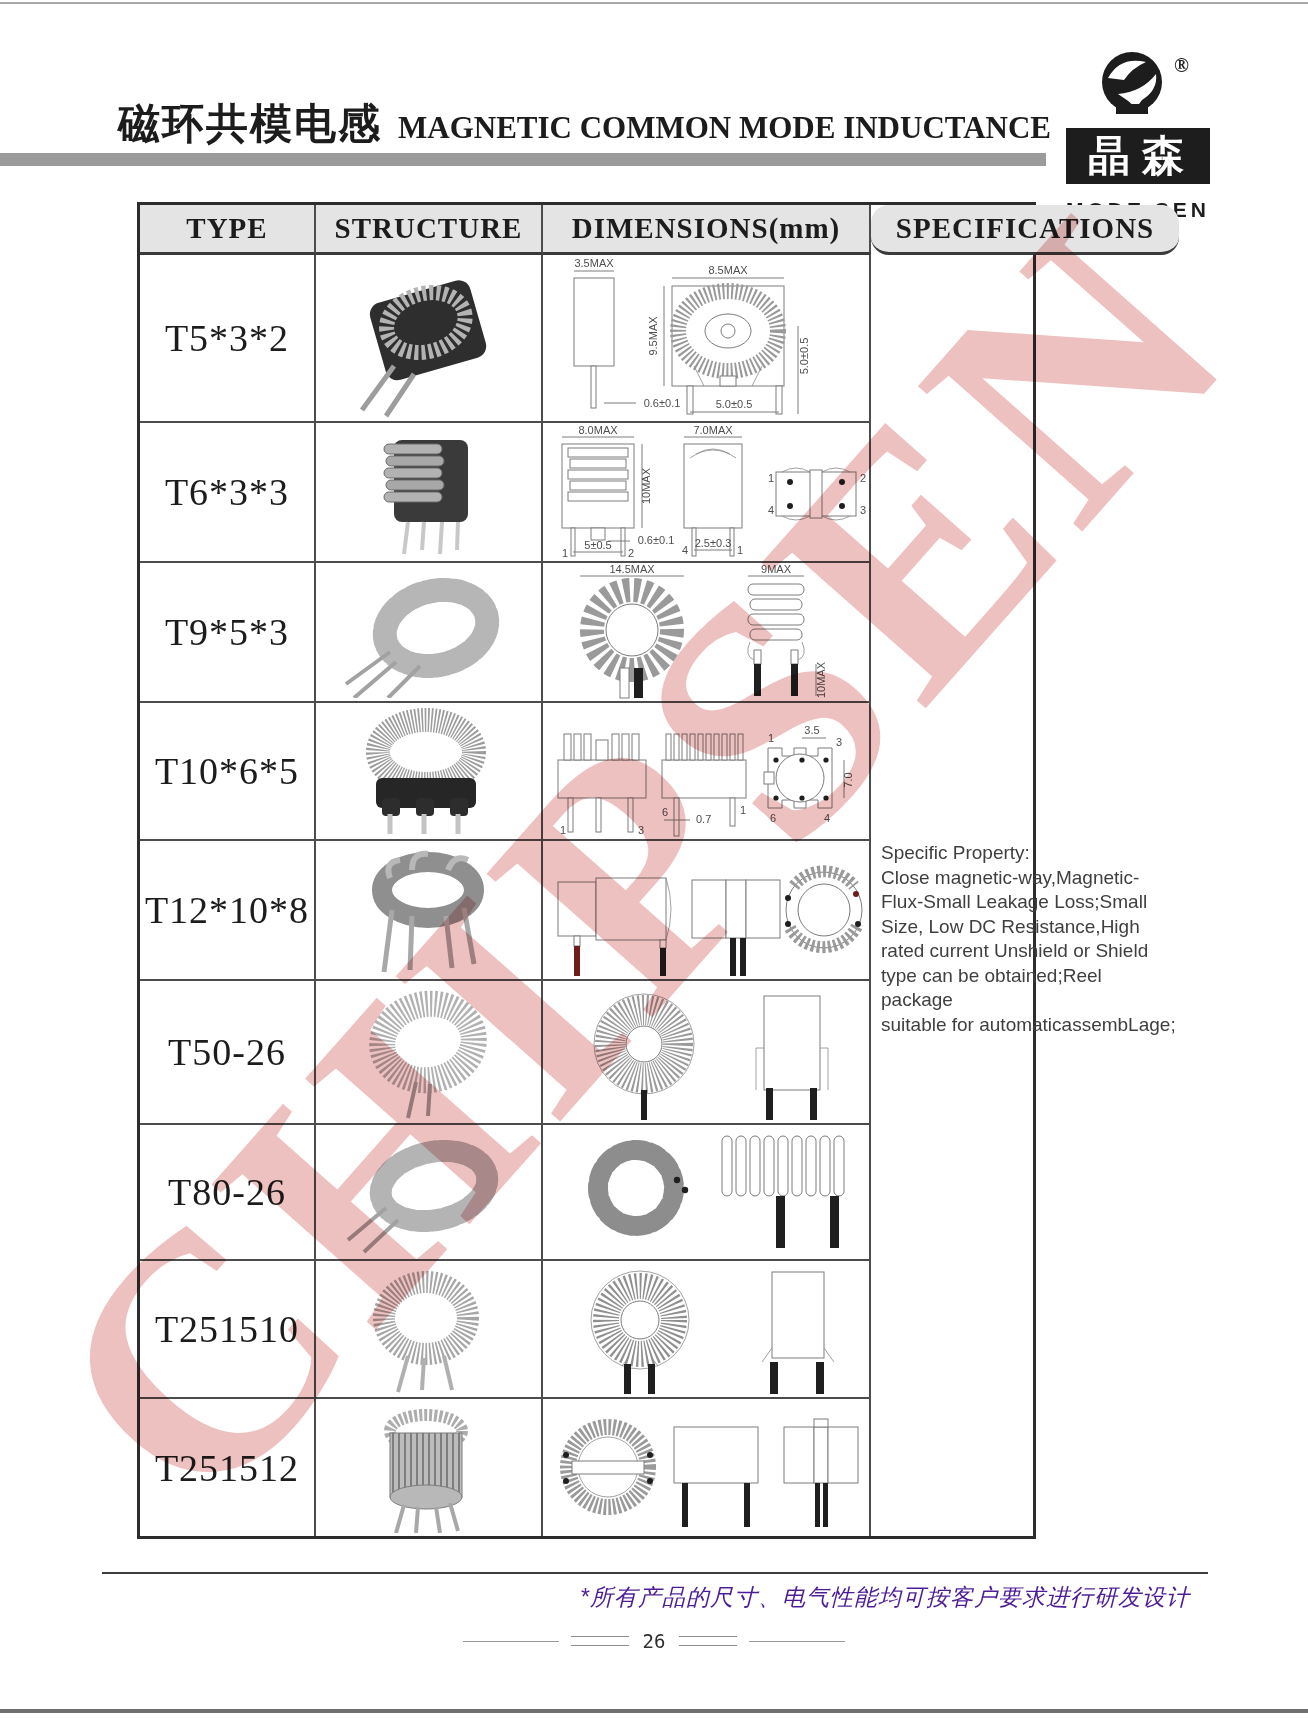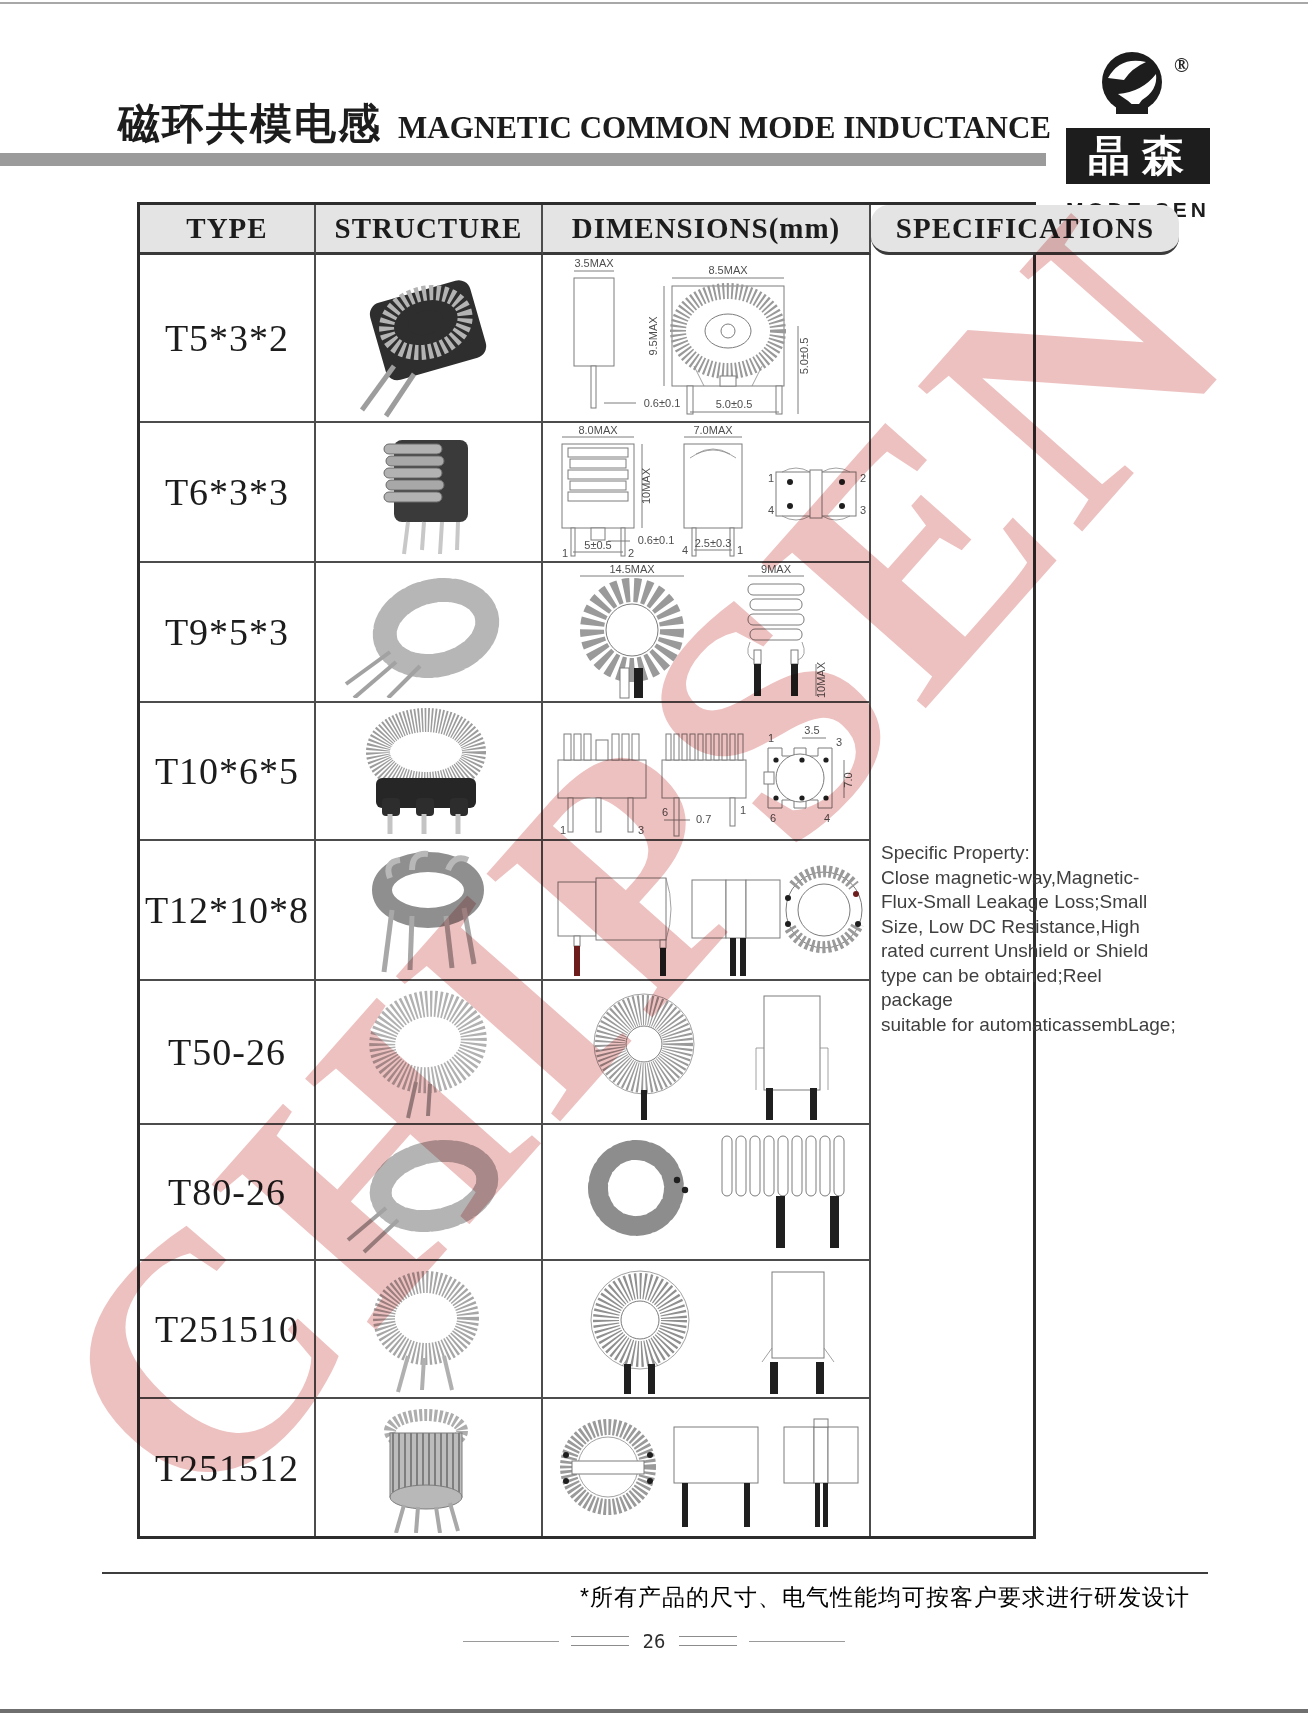--- a/index.html
+++ b/index.html
@@ -49,21 +49,21 @@
   svg .thin{stroke:#8a8a8a;stroke-width:0.8;fill:none;}
 
   
   .wm{position:absolute;left:640px;top:860px;transform:translate(-50%,-50%) rotate(-48.5deg);
       font-family:"Liberation Serif",serif;font-size:335px;font-weight:700;letter-spacing:12px;
       color:#eec1c1;white-space:nowrap;mix-blend-mode:multiply;pointer-events:none;z-index:30;}
 
   
   .foot-rule{position:absolute;left:102px;top:1572px;width:1106px;height:2px;background:#3d3d3d;}
   .foot-note{position:absolute;right:118px;top:1582px;font-family:"Liberation Sans",sans-serif;
-             font-size:23px;color:#000000;letter-spacing:1px;}
+             font-size:23px;color:#4c1d95;letter-spacing:1px;font-style:italic;}
   .pageno{position:absolute;left:0;top:1630px;width:1308px;display:flex;align-items:center;
           justify-content:center;gap:12px;}
   .pn-line{width:96px;height:1px;background:#9a9a9a;}
   .pn-dbl{width:58px;height:8px;border-top:1px solid #8c8c8c;border-bottom:1px solid #8c8c8c;}
   .pn-num{font-family:"DejaVu Sans Mono",monospace;font-size:19px;color:#2e2e2e;padding:0 2px;}
 </style>
 </head>
 <body>
 
 <svg width="0" height="0" style="position:absolute">

